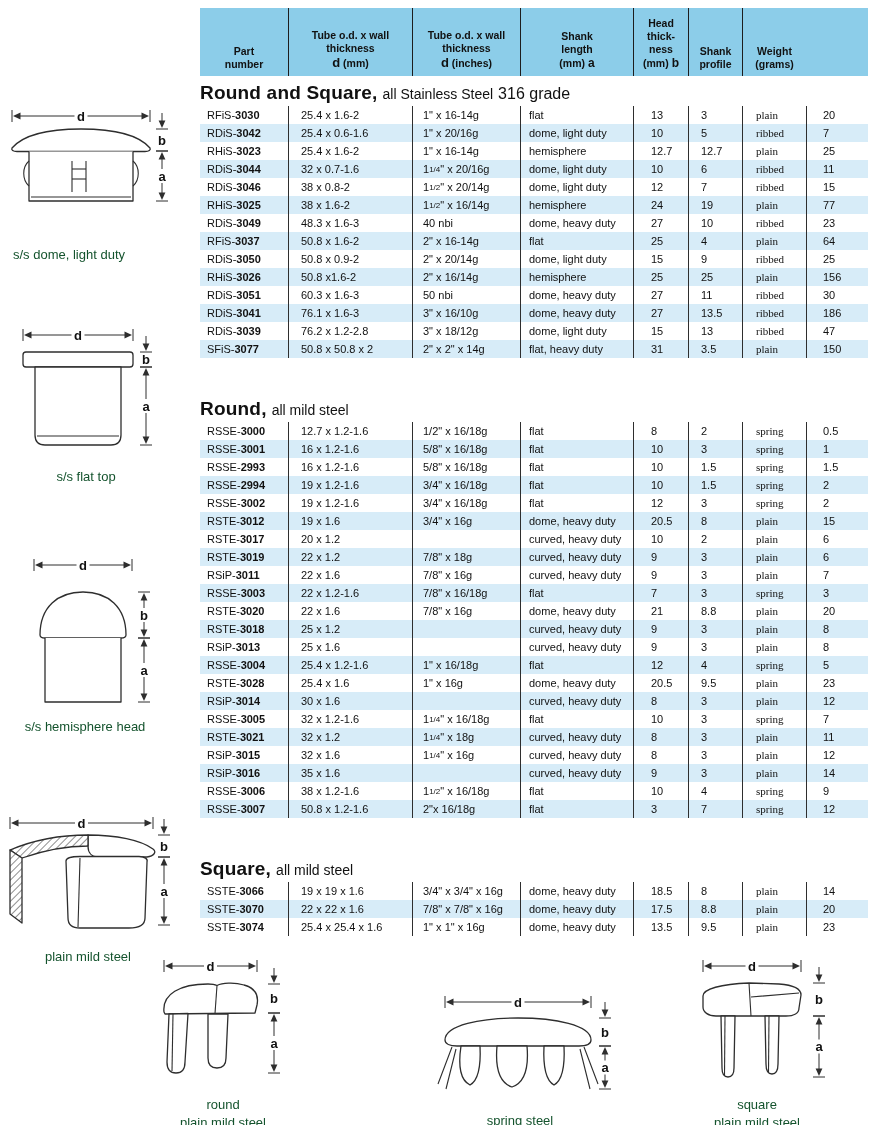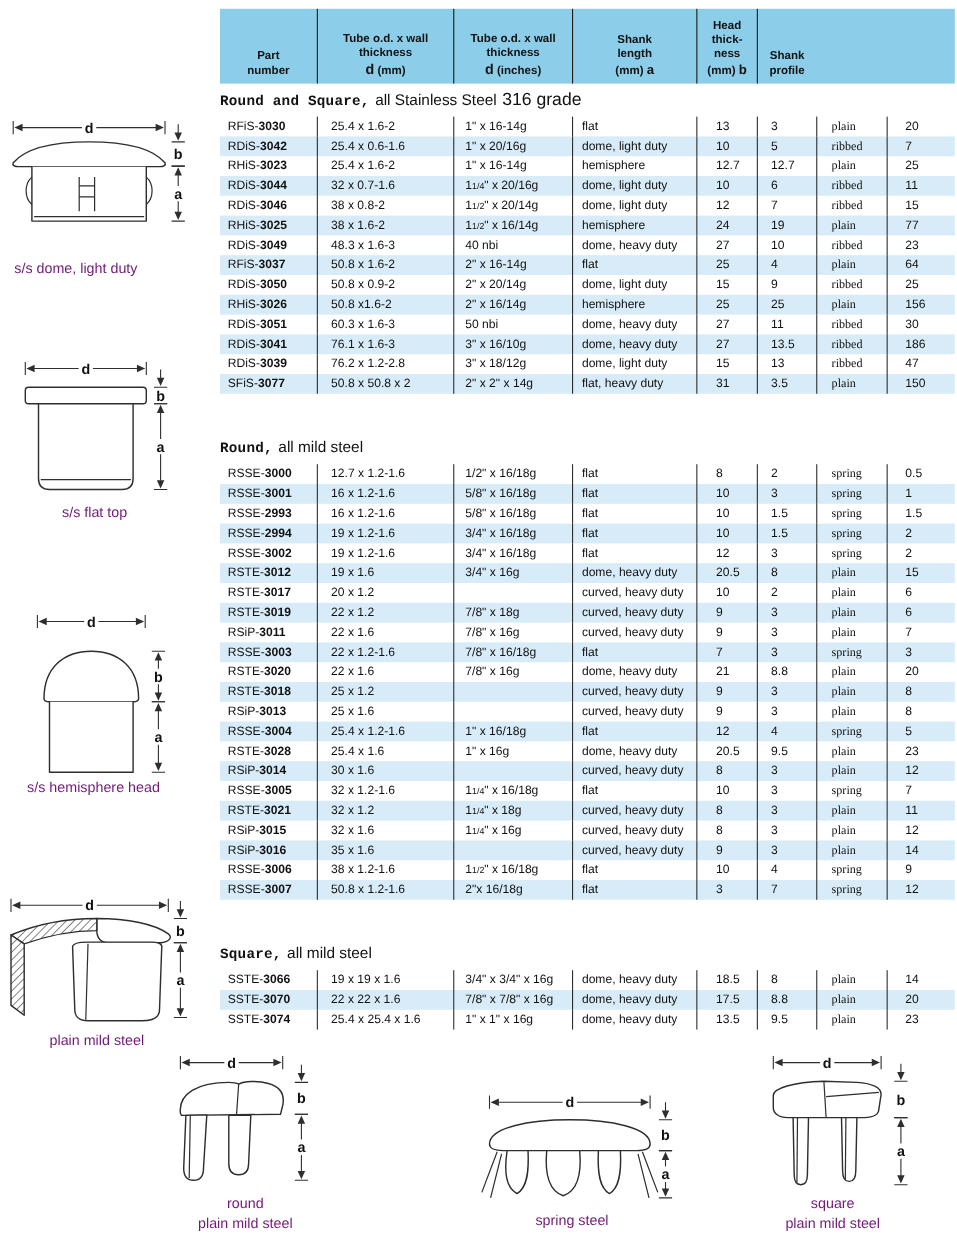--- a/index.html
+++ b/index.html
@@ -9,39 +9,39 @@
   
   .table-area { position:absolute; left:200px; top:8px; width:668px; --cols:88px 124px 108px 113px 55px 54px 64px 62px; }
   .thead { display:grid; grid-template-columns:var(--cols); background:#8CCDE9; height:68px; }
   .hc { display:flex; flex-direction:column; justify-content:flex-end; align-items:center;
         text-align:center; font-weight:bold; font-size:10.5px; line-height:1.25; padding-bottom:5px; }
   .hc + .hc { border-left:1px solid #1d1d1d; }
   .dbig { font-size:13px; }
   .abl  { font-size:12px; }
 
   .sec-head { display:flex; align-items:baseline; gap:5px; margin:6px 0 4px 0; height:20px; white-space:nowrap; }
-  .stt { font-size:13px; font-weight:bold; letter-spacing:.2px;font-family:Liberation Mono, monospace; }
+  .stt { font-size:19px; font-weight:bold; letter-spacing:.2px; }
   .sts { font-size:14px; }
   .stb { font-size:16px; font-weight:normal; }
   .section + .section .sec-head { margin-top:40px; }
 
   .row { display:grid; grid-template-columns:var(--cols); height:18px; font-size:11px; }
   .row.stripe { background:#D7ECF8; }
   .row > div { height:100%; display:flex; align-items:center; overflow:hidden; white-space:nowrap; }
   .row > div + div { border-left:1px solid #2e2e2e; }
   .c0 { padding-left:7px; }  .c1 { padding-left:12px; } .c2 { padding-left:10px; }
   .c3 { padding-left:8px; }  .c4 { padding-left:17px; } .c5 { padding-left:12px; }
   .c6 { padding-left:13px;font-family:Liberation Serif, serif; } .c7 { padding-left:16px; }
   .fr { font-size:8px; }
   .c0 b { font-weight:bold; }
 
   
   .diag { position:absolute; }
   .diag svg { display:block; }
-  .cap { font-size:13px; color:#701a75; text-align:center; margin-top:3px; line-height:1.35; }
+  .cap { font-size:13px; color:#14532d; text-align:center; margin-top:14px; line-height:1.35; }
   .cap.left { text-align:left; padding-left:13px; }
   .pl { fill:#ffffff; stroke:#2e2e2e; stroke-width:1.3; stroke-linejoin:round; }
   .ph { fill:url(#hh); stroke:#2e2e2e; stroke-width:1.3; stroke-linejoin:round; }
   .tl { fill:none; stroke:#2e2e2e; stroke-width:1.1; }
   g[data-dim] line     { stroke:#2e2e2e; stroke-width:1; }
   g[data-dim] polygon  { fill:#2e2e2e; }
   .dlab { font-family:"Liberation Sans", sans-serif; font-weight:bold; font-size:13px; fill:#111;
           text-anchor:middle; }
 </style>
 </head>
@@ -72,20 +72,24 @@
         </div>
         <div class="hc">
           <div>Head</div>
           <div>thick-</div>
           <div>ness</div>
           <div>(mm) <span class="abl">b</span></div>
         </div>
         <div class="hc">
           <div>Shank</div>
           <div>profile</div>
+        </div>
+        <div class="hc">
+          <div>Weight</div>
+          <div>(grams)</div>
         </div>
       </div>
     <div id="sections">
         <div class="section">
           <div class="sec-head">
             <span class="stt">Round and Square,</span>
             <span class="sts">all Stainless Steel</span>
             <span class="stb">316 grade</span>
           </div>
           <div class="row">

